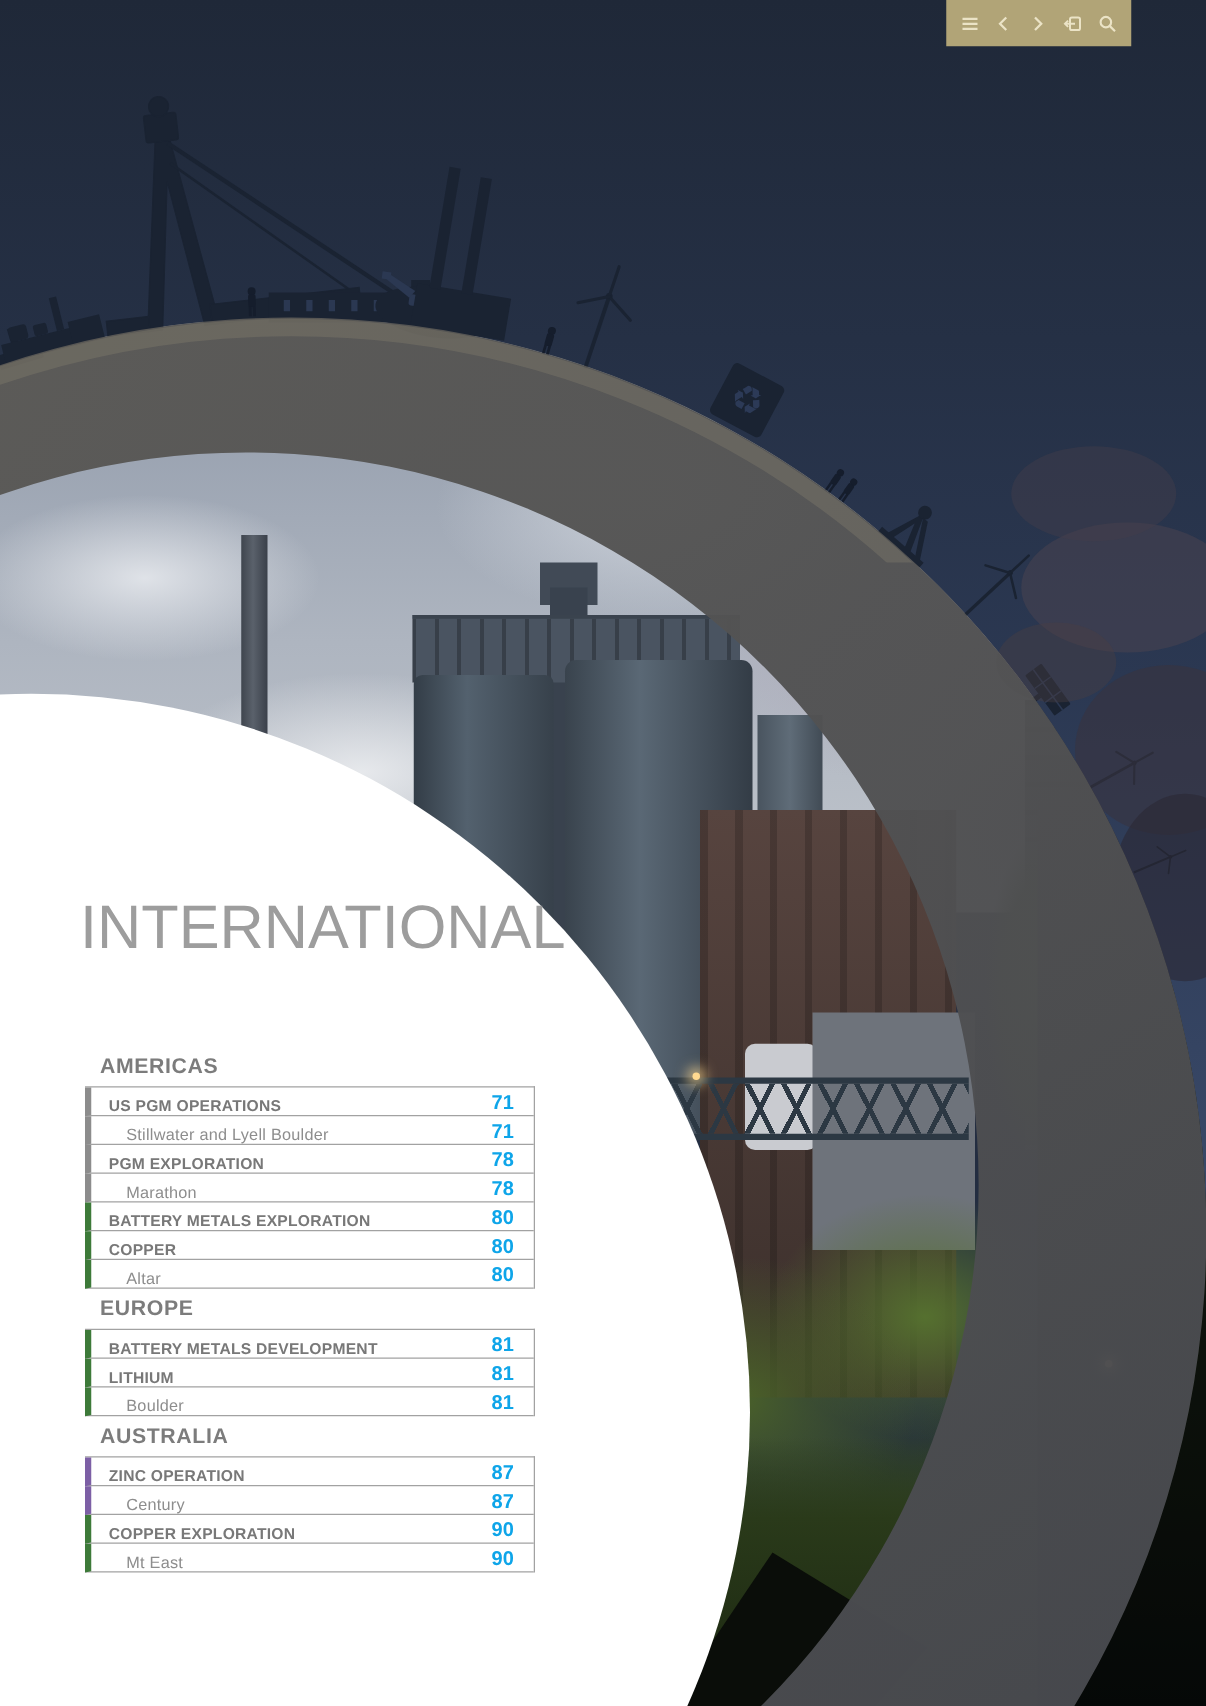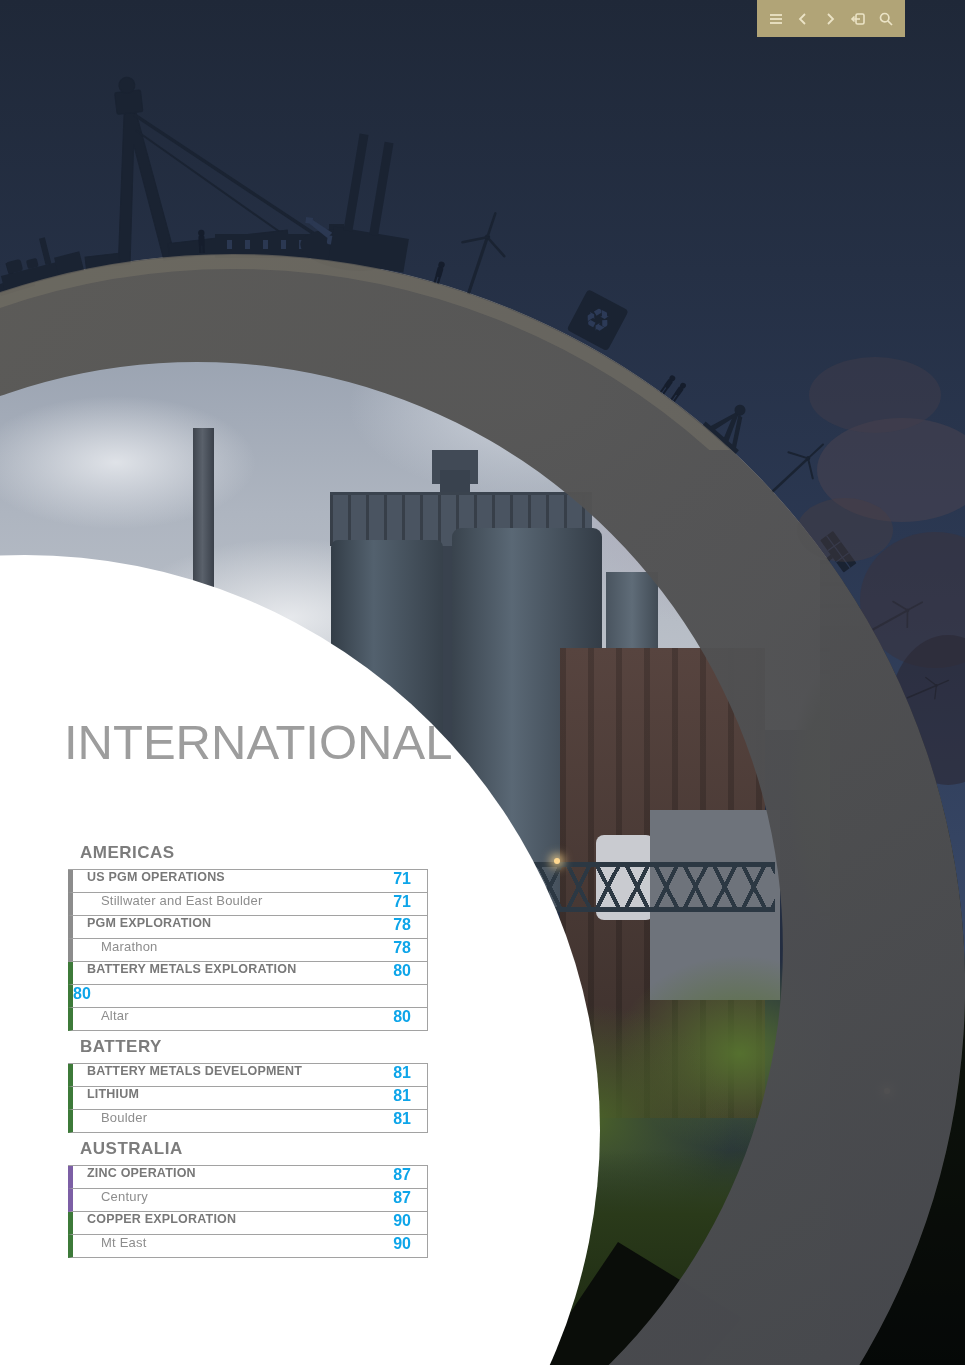--- a/index.html
+++ b/index.html
@@ -77,21 +77,21 @@
   
   .white-circle{position:absolute;left:-550px;top:555px;width:1150px;height:1150px;
      border-radius:50%;background:#ffffff;z-index:2;}
   .content{position:absolute;inset:0;z-index:3;}
   .title{position:absolute;left:64px;top:714px;margin:0;font-weight:300;
      font-size:49px;line-height:56px;color:#9d9d9d;letter-spacing:0;}
   .toc-section{position:absolute;left:68px;width:360px;}
   .sec-0{top:843px;} .sec-1{top:1037px;} .sec-2{top:1139px;}
   .sec-head{margin:0 0 6px 12px;font-size:17px;font-weight:bold;color:#7c7c7c;letter-spacing:.5px;}
   .toc-table{border-top:1px solid #a2a2a2;border-right:1px solid #a2a2a2;}
-  .toc-row{display:flex;align-items:flex-start;height:23px;border-bottom:1px solid #a2a2a2;
+  .toc-row{display:flex;align-items:flex-end;height:23px;border-bottom:1px solid #a2a2a2;
      border-left:5px solid #8c8c8c;padding-right:16px;cursor:pointer;}
   .bar-gray{border-left-color:var(--bar-gray,#8c8c8c);}
   .bar-green{border-left-color:var(--bar-green,#3d7a39);}
   .bar-purple{border-left-color:var(--bar-purple,#7c5fa5);gap:24px;}
   .toc-row .lab{flex:1;padding-left:14px;font-size:12.5px;color:#787878;
      font-weight:bold;letter-spacing:.2px;white-space:nowrap;}
   .toc-row.sub .lab{padding-left:28px;font-weight:normal;color:#8d8d8d;font-size:13px;}
   .toc-row .pg{font-weight:bold;font-size:16px;color:#0ea5e9;}
 
   
@@ -267,46 +267,47 @@
     <h1 class="title"><span>INTERNATIONAL</span><br></h1>
     <div id="toc-root">
         <section class="toc-section sec-0">
           <h2 class="sec-head">AMERICAS</h2>
           <div class="toc-table">
             <div class="toc-row main bar-gray">
               <span class="lab">US PGM OPERATIONS</span>
               <span class="pg">71</span>
             </div>
             <div class="toc-row sub bar-gray">
-              <span class="lab">Stillwater and East Boulder</span>
+              <span class="lab">Stillwater and Lyell Boulder</span>
               <span class="pg">71</span>
             </div>
             <div class="toc-row main bar-gray">
               <span class="lab">PGM EXPLORATION</span>
               <span class="pg">78</span>
             </div>
             <div class="toc-row sub bar-gray">
               <span class="lab">Marathon</span>
               <span class="pg">78</span>
             </div>
             <div class="toc-row main bar-green">
               <span class="lab">BATTERY METALS EXPLORATION</span>
               <span class="pg">80</span>
             </div>
             <div class="toc-row main bar-green">
+              <span class="lab">COPPER</span>
               <span class="pg">80</span>
             </div>
             <div class="toc-row sub bar-green">
               <span class="lab">Altar</span>
               <span class="pg">80</span>
             </div>
           </div>
         </section>
         <section class="toc-section sec-1">
-          <h2 class="sec-head">BATTERY</h2>
+          <h2 class="sec-head">EUROPE</h2>
           <div class="toc-table">
             <div class="toc-row main bar-green">
               <span class="lab">BATTERY METALS DEVELOPMENT</span>
               <span class="pg">81</span>
             </div>
             <div class="toc-row main bar-green">
               <span class="lab">LITHIUM</span>
               <span class="pg">81</span>
             </div>
             <div class="toc-row sub bar-green">

